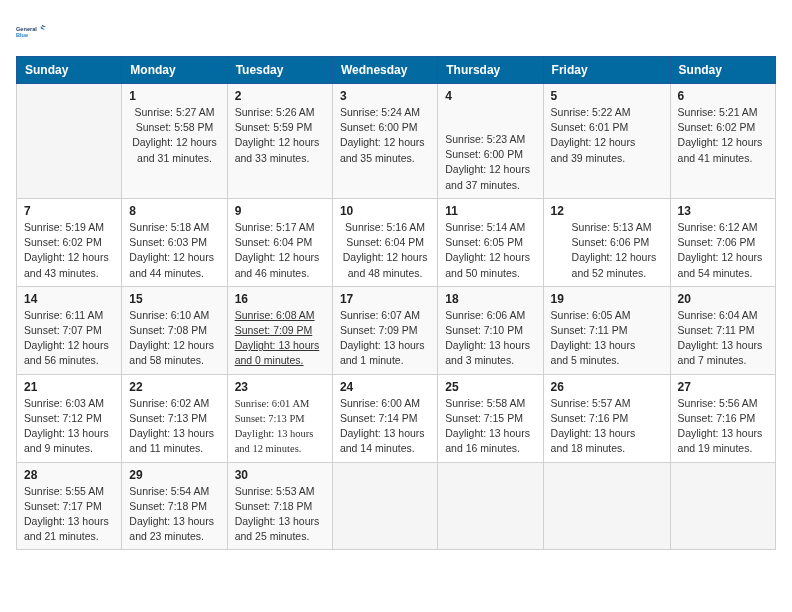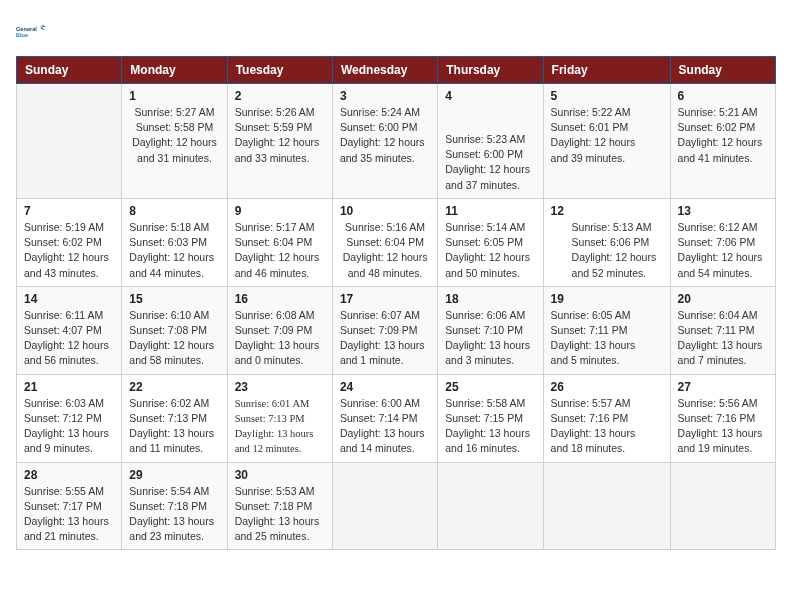--- a/index.html
+++ b/index.html
@@ -36,21 +36,21 @@
     .subtitle {
       font-size: 14px;
       color: #333;
     }
     table {
       width: 100%;
       border-collapse: collapse;
       font-size: 11px;
     }
     thead tr th {
-      background-color: #7f1d1d;
+      background-color: #0369a1;
       color: #fff;
       text-align: left;
       padding: 6px 8px;
       font-size: 12px;
       font-weight: bold;
       border: 1px solid #1a5a9a;
     }
     tbody tr td {
       vertical-align: top;
       padding: 5px 7px;
@@ -200,34 +200,34 @@
           <div class="day-info" style="white-space: pre-line;">Sunrise: 6:12 AM
 Sunset: 7:06 PM
 Daylight: 12 hours
 and 54 minutes.</div>
         </td>
       </tr>
       <tr>
         <td>
           <span class="day-number">14</span>
           <div class="day-info" style="white-space: pre-line;">Sunrise: 6:11 AM
-Sunset: 4:07 PM
+Sunset: 7:07 PM
 Daylight: 12 hours
 and 56 minutes.</div>
         </td>
         <td>
           <span class="day-number">15</span>
           <div class="day-info" style="white-space: pre-line;">Sunrise: 6:10 AM
 Sunset: 7:08 PM
 Daylight: 12 hours
 and 58 minutes.</div>
         </td>
         <td>
           <span class="day-number">16</span>
-          <div class="day-info" style="white-space: pre-line;">Sunrise: 6:08 AM
+          <div class="day-info" style="white-space: pre-line; text-decoration: underline;">Sunrise: 6:08 AM
 Sunset: 7:09 PM
 Daylight: 13 hours
 and 0 minutes.</div>
         </td>
         <td>
           <span class="day-number">17</span>
           <div class="day-info" style="white-space: pre-line;">Sunrise: 6:07 AM
 Sunset: 7:09 PM
 Daylight: 13 hours
 and 1 minute.</div>

